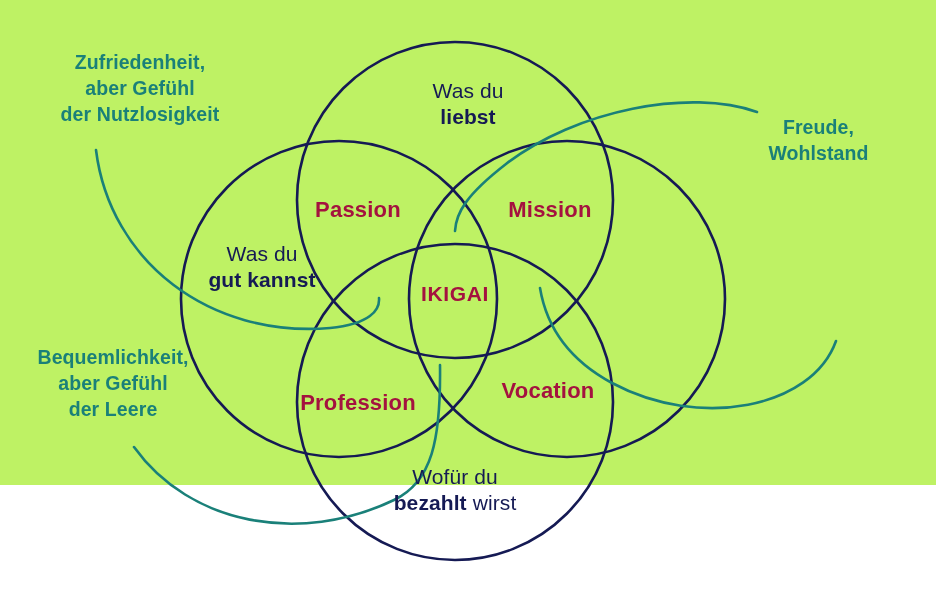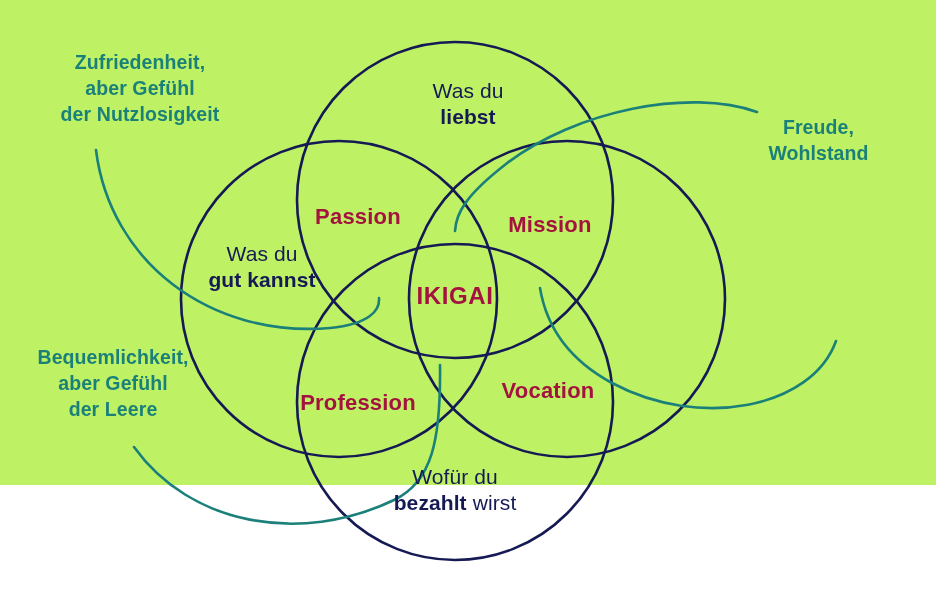--- a/index.html
+++ b/index.html
@@ -43,21 +43,21 @@
     font-weight: 700;
   }
   
   .inter-label {
     color: #a4123f;
     font-size: 22px;
     font-weight: 700;
     letter-spacing: 0.2px;
   }
   .inter-label.center {
-    font-size: 24px;
+    font-size: 21px;
     letter-spacing: 0.6px;
   }
   
   .callout {
     color: #1a8079;
     font-size: 19.5px;
     font-weight: 700;
     line-height: 1.33;
     letter-spacing: 0.1px;
   }
@@ -95,23 +95,23 @@
   </div>
 
 
   <div class="label quad-label" style="left:343px; top:464px; width:224px;">
     <div>Wofür du</div>
     <div>
       <b>bezahlt</b><span> wirst</span>
     </div>
   </div>
 
-  <div class="label inter-label" style="left:250px; top:204px; width:216px;">Passion</div>
+  <div class="label inter-label" style="left:250px; top:197px; width:216px;">Passion</div>
 
-  <div class="label inter-label" style="left:442px; top:212px; width:216px;">Mission</div>
+  <div class="label inter-label" style="left:442px; top:197px; width:216px;">Mission</div>
 
   <div class="label inter-label" style="left:250px; top:378px; width:216px;margin-top:12px;">Profession</div>
 
   <div class="label inter-label" style="left:440px; top:378px; width:216px;">Vocation</div>
 
   <div class="label inter-label center" style="left:347px; top:281px; width:216px;">IKIGAI</div>
 
   <div class="label callout" style="left:30px; top:50px; width:220px;">
     <div>Zufriedenheit,</div>
     <div>aber Gefühl</div>

